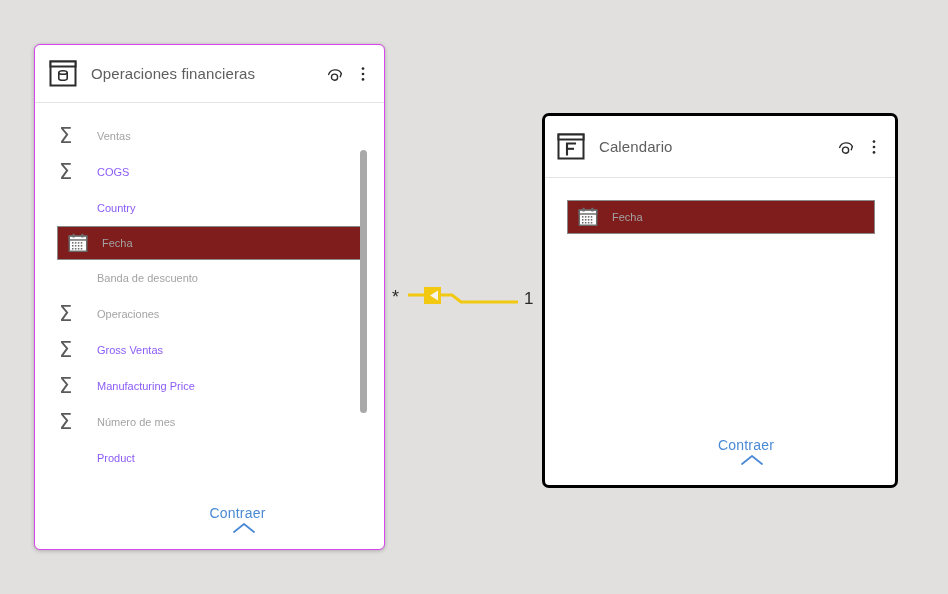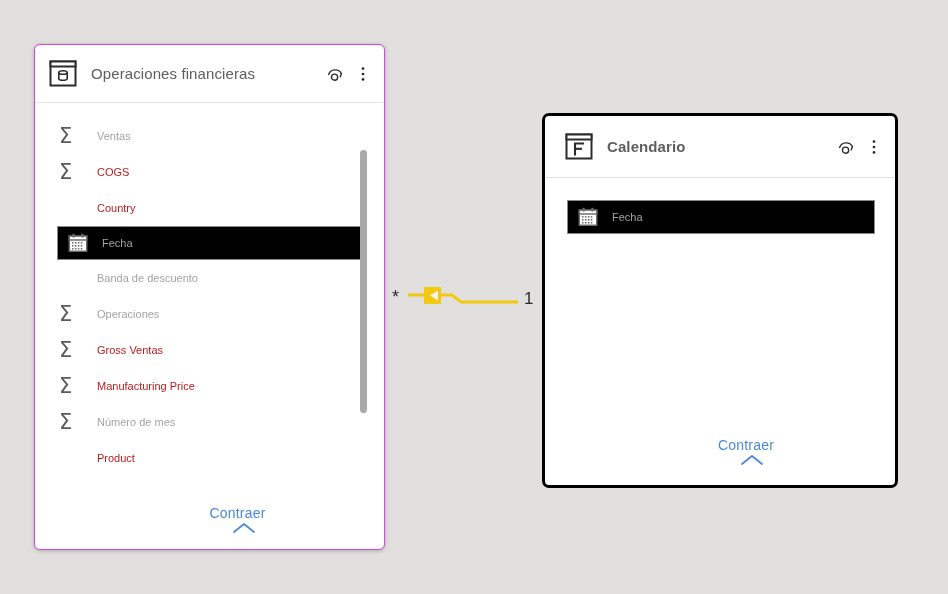--- a/index.html
+++ b/index.html
@@ -97,25 +97,25 @@
     color: #5a5a5a;
     line-height: 1;
     font-weight: 400;
   }
   .field-label {
     font-size: 11px;
     margin-left: 12px;
     white-space: nowrap;
   }
   .field-label.dim  { color: #a3a3a3; }
-  .field-label.dark { color: #b91c1c; }
+  .field-label.dark { color: #8b5cf6; }
 
   
   .field-row.highlight {
-    background: #000000;
+    background: #7f1d1d;
     border: 1px solid #8a8a8a;
     margin: 0 24px 0 22px;
     padding-left: 2px;
     height: 34px;
     box-sizing: border-box;
     width: 304px;
   }
 
   
   .scrollbar-track {
@@ -295,21 +295,21 @@
     <span class="chev-up">
       <svg viewBox="0 0 24 14" width="24" height="14">
         <path d="M2 11 L12 3 L22 11" fill="none" stroke="#4a8ad4" stroke-width="1.8" stroke-linecap="round" stroke-linejoin="round"></path>
       </svg>
     </span>
   </div>
 </div>
 
 <div class="card selected card-selected" style="left:542px; top:113px; width:356px; height:375px;">
 
-  <div class="card-header" style="height:62px; padding-left:20px;font-weight:bold;">
+  <div class="card-header" style="height:62px; padding-left:12px;">
     <span class="table-icon">
       <svg viewBox="0 0 28 27" width="28" height="27">
         <rect x="1.5" y="1.5" width="25" height="24" fill="#ffffff" stroke="#2b2b2b" stroke-width="2"></rect>
         <rect x="1.5" y="1.5" width="25" height="5" fill="#ffffff" stroke="#2b2b2b" stroke-width="2"></rect>
         <path d="M10 21.5 V10.5 h8" fill="none" stroke="#2b2b2b" stroke-width="2.1" stroke-linecap="square"></path>
         <path d="M10 15.8 h6" fill="none" stroke="#2b2b2b" stroke-width="2.1" stroke-linecap="square"></path>
       </svg>
     </span>
     <span class="card-title">Calendario</span>
     <span class="header-actions">

